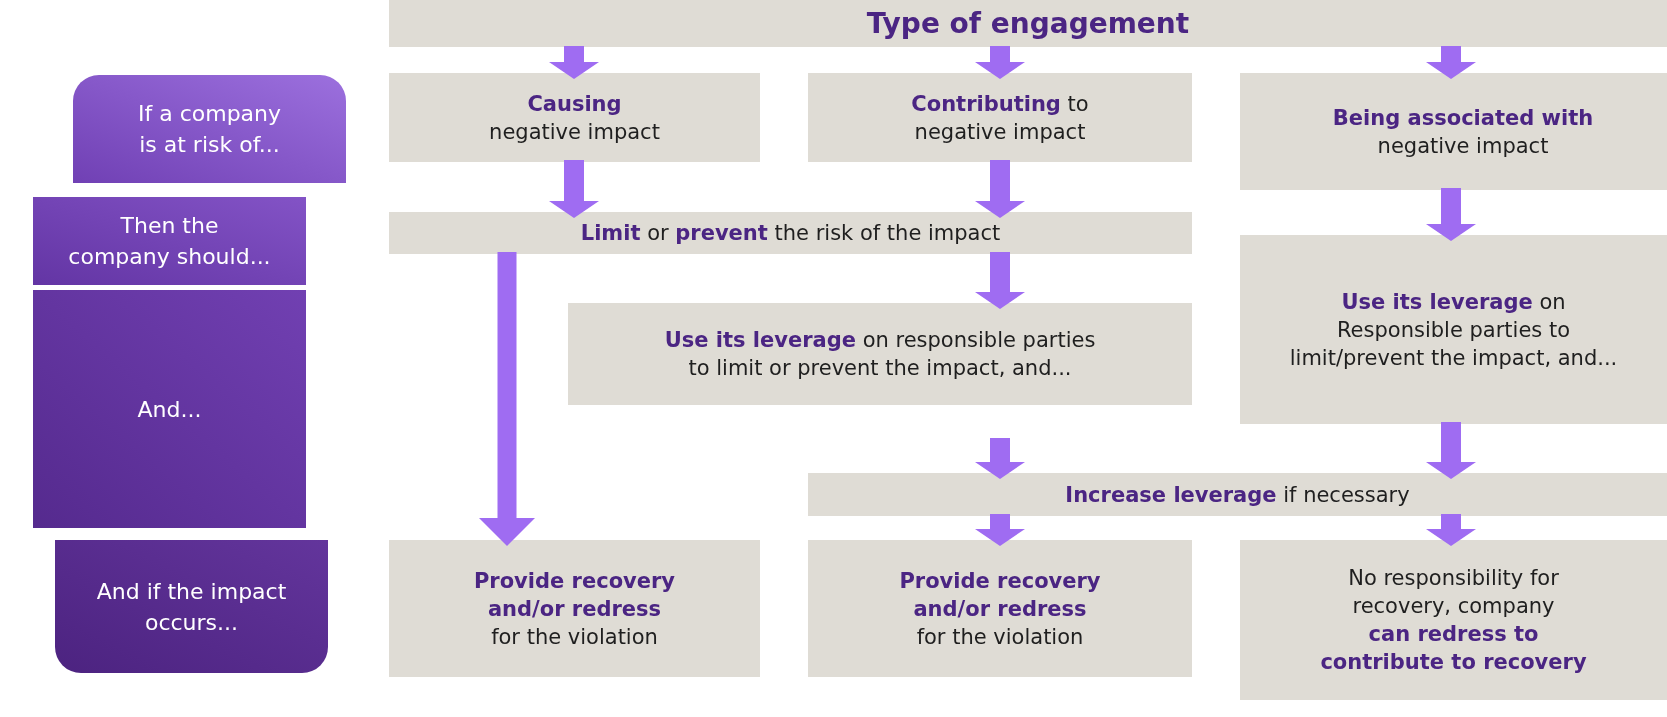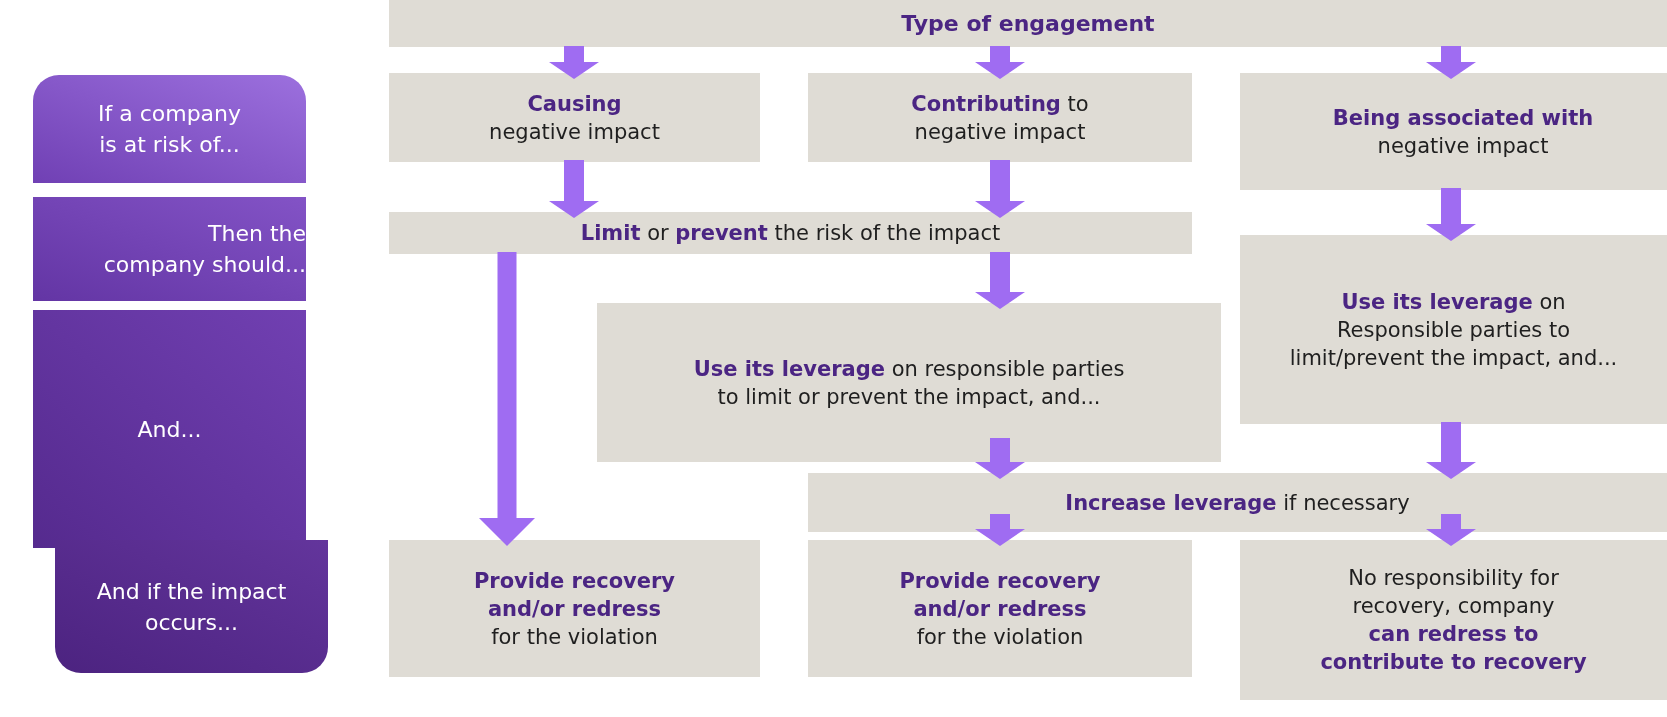--- a/index.html
+++ b/index.html
@@ -9,52 +9,52 @@
   }
   
   .gbox{
     position:absolute;background:#dfdcd5;display:flex;flex-direction:column;
     align-items:center;justify-content:center;text-align:center;
     color:#1f1f1f;font-size:21px;line-height:28px;
   }
   .gbox .line{white-space:nowrap;}
   .em{color:#4b2583;font-weight:bold;}
   .bar-line{white-space:nowrap;}
-  .hdr{font-size:22px;}
+  .hdr{font-size:28px;}
   
   .sb{
     position:absolute;left:33px;width:273px;display:flex;flex-direction:column;
     align-items:center;justify-content:center;text-align:center;
     color:#ffffff;font-size:22px;line-height:31px;
   }
   .sb1{background:linear-gradient(to bottom left,#9c70de,#7040b4);border-radius:26px 26px 0 0;}
   .sb2{background:linear-gradient(to bottom left,#8353c6,#6335a4);}
-  .sb3{background:linear-gradient(to bottom left,#7140b2,#552a8e);margin-top:20px;}
+  .sb3{background:linear-gradient(to bottom left,#7140b2,#552a8e);}
   .sb4{background:linear-gradient(to bottom left,#63359c,#4c2380);border-radius:0 0 26px 26px;margin-left:22px;}
   
   .arrow{position:absolute;}
   .arrow .shaft{position:absolute;left:50%;transform:translateX(-50%);top:0;background:#9f6cf2;}
   .arrow .head{position:absolute;left:0;bottom:0;width:0;height:0;}
   .arrow-s{width:50px;}
   .arrow-s .shaft{width:20px;bottom:17px;}
   .arrow-s .head{border-left:25px solid transparent;border-right:25px solid transparent;border-top:17px solid #9f6cf2;}
   .arrow-l{width:56px;}
   .arrow-l .shaft{width:19px;bottom:28px;}
   .arrow-l .head{border-left:28px solid transparent;border-right:28px solid transparent;border-top:28px solid #9f6cf2;}
 </style>
 </head>
 <body>
 
 <div class="stage">
 
-  <div class="sb sb1" style="top:75px;height:108px;">
+  <div class="sb sb1" style="top:75px;height:108px;margin-left:40px;">
     <div class="line">If a company</div>
     <div class="line">is at risk of...</div>
   </div>
-  <div class="sb sb2" style="top:197px;height:104px;align-items:flex-end;">
+  <div class="sb sb2" style="top:197px;height:88px;">
     <div class="line">Then the</div>
     <div class="line">company should...</div>
   </div>
   <div class="sb sb3" style="top:290px;height:238px;">
     <div class="line">And...</div>
   </div>
   <div class="sb sb4" style="top:540px;height:133px;">
     <div class="line">And if the impact</div>
     <div class="line">occurs...</div>
   </div>
@@ -73,32 +73,32 @@
   </div>
   <div class="gbox" style="left:1240px;top:73px;width:446px;height:117px;">
     <div class="line"><span class="em">Being associated with</span></div>
     <div class="line">negative impact</div>
   </div>
 
   <div class="gbox" style="left:389px;top:212px;width:803px;height:42px;">
     <div class="bar-line"><span class="em">Limit</span><span> or </span><span class="em">prevent</span><span> the risk of the impact</span></div>
   </div>
 
-  <div class="gbox" style="left:568px;top:303px;width:624px;height:159px;margin-left:29px;">
+  <div class="gbox" style="left:568px;top:303px;width:624px;height:102px;">
     <div class="line"><span class="em">Use its leverage</span><span> on responsible parties</span></div>
     <div class="line">to limit or prevent the impact, and...</div>
   </div>
 
   <div class="gbox" style="left:1240px;top:235px;width:427px;height:189px;">
     <div class="line"><span class="em">Use its leverage</span><span> on</span></div>
     <div class="line">Responsible parties to</div>
     <div class="line">limit/prevent the impact, and...</div>
   </div>
 
-  <div class="gbox" style="left:808px;top:473px;width:859px;height:59px;">
+  <div class="gbox" style="left:808px;top:473px;width:859px;height:43px;">
     <div class="bar-line"><span class="em">Increase leverage</span><span> if necessary</span></div>
   </div>
 
   <div class="gbox" style="left:389px;top:540px;width:371px;height:137px;">
     <div class="line"><span class="em">Provide recovery</span></div>
     <div class="line"><span class="em">and/or redress</span></div>
     <div class="line">for the violation</div>
   </div>
   <div class="gbox" style="left:808px;top:540px;width:384px;height:137px;">
     <div class="line"><span class="em">Provide recovery</span></div>

